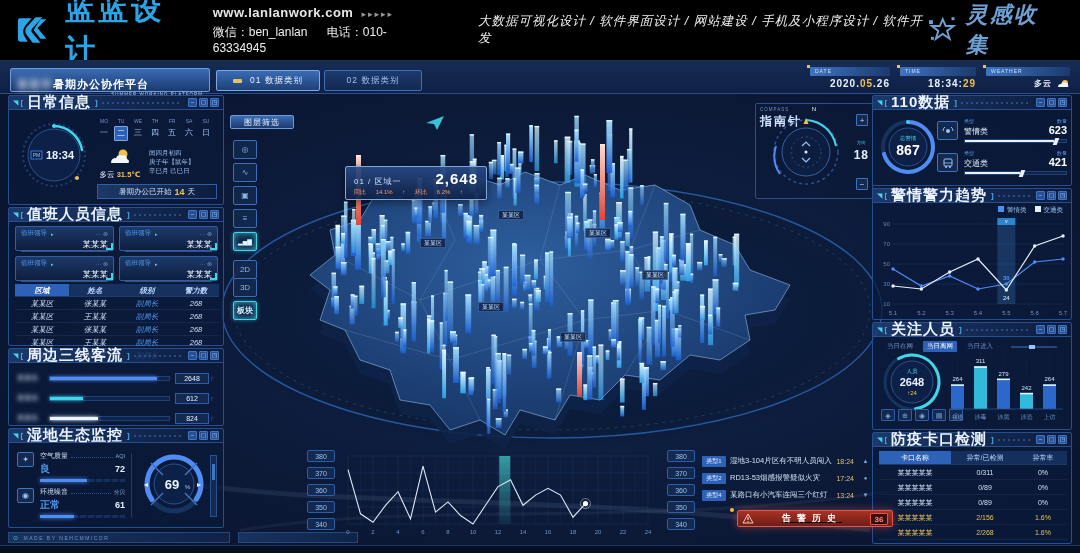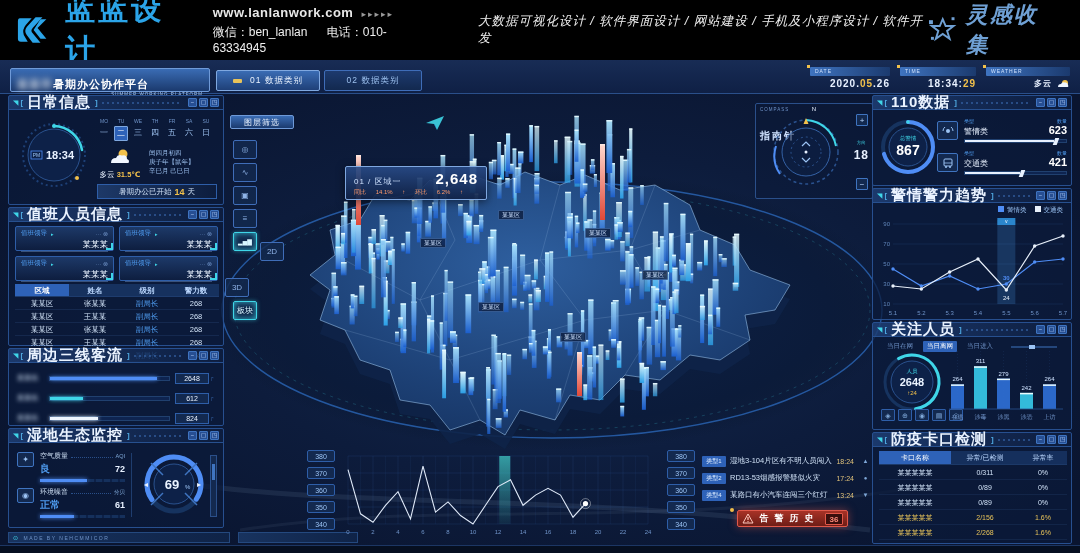--- a/index.html
+++ b/index.html
@@ -77,21 +77,21 @@
   
   .duty-cards{position:absolute;left:6px;top:18px;width:204px;display:flex;flex-wrap:wrap;gap:5px;}
   .dcard{width:99px;height:25px;border:1px solid #2e5ea8;border-radius:2px;padding:2px 5px;position:relative;
     background:linear-gradient(180deg,rgba(63,116,192,.35),rgba(16,34,70,.5));}
   .dcard .r1{display:flex;align-items:center;font-size:6.5px;color:#4f9cf0;}
   .dcard .r1 .arr{margin-left:4px;color:#3fd6e8;font-size:5px;}
   .dcard .r1 .dots{margin-left:auto;color:#6f93c8;font-size:6px;}
   .dcard .nm{font-size:8.5px;color:#eaf3ff;text-align:right;margin-top:1px;border-bottom:1px solid rgba(127,168,224,.4);}
   .dcard::after{content:"";position:absolute;right:0;bottom:0;width:5px;height:5px;
     border-right:2px solid #3fd6e8;border-bottom:2px solid #3fd6e8;}
-  .dtable{position:absolute;left:6px;top:76px;width:204px;font-size:7.5px;color:#cfe0f5;}
+  .dtable{position:absolute;left:6px;top:76px;width:204px;font-size:7.5px;color:#cfe0f5;font-style:italic;}
   .dtr{display:flex;height:13px;line-height:13px;border-bottom:1px solid rgba(80,130,200,.15);}
   .dtr.hd{height:13px;background:#16315e;color:#bcd8ff;font-weight:bold;}
   .dtr.hd .dc:first-child{background:#2e62b8;color:#fff;}
   .dc{text-align:center;overflow:hidden;}
   .dc:nth-child(1){width:54px;}.dc:nth-child(2){width:52px;}.dc:nth-child(3){width:52px;}.dc:nth-child(4){width:46px;}
   .dtr .lvl{color:#4f9cf0;}
 
   
   .flow-row{position:absolute;left:8px;width:200px;height:14px;display:flex;align-items:center;}
   .flow-lbl{width:32px;font-size:7px;color:#cfe0f5;filter:blur(2px);}
@@ -120,27 +120,27 @@
 
   .wm-strip{position:absolute;height:11px;background:linear-gradient(90deg,#18335f,#0f2347);border:1px solid #24497f;
     display:flex;align-items:center;font-size:5px;color:#6f93c8;letter-spacing:1.5px;padding:0 4px;}
   .wm-strip .gear{color:#3fd6e8;margin-right:4px;font-size:6px;}
 
   
   .layers-title{position:absolute;width:64px;height:14px;background:linear-gradient(180deg,#3a6cb4,#1b3a6e);
     border:1px solid #6f9ad8;color:#eaf3ff;font-size:8px;text-align:center;line-height:13px;letter-spacing:1px;border-radius:2px;}
   .lbtn{position:absolute;width:24px;height:19px;border:1px solid #3f6db8;border-radius:2px;background:rgba(19,41,79,.85);
     color:#8fb4e8;font-size:8px;display:flex;align-items:center;justify-content:center;cursor:pointer;}
-  .lbtn.active{border-color:#3fd6e8;color:#d8f6ff;box-shadow:0 0 6px rgba(63,214,232,.8) inset,0 0 4px rgba(63,214,232,.5);}
+  .lbtn.active{border-color:#3fd6e8;color:#d8f6ff;box-shadow:0 0 6px rgba(63,214,232,.8) inset,0 0 4px rgba(63,214,232,.5);font-weight:bold;}
   .lbtn .bars-glyph{font-size:6px;letter-spacing:0;}
 
   
   .compass{position:absolute;border:1px solid #2a4f8a;background:rgba(11,26,58,.35);border-radius:2px;}
   .compass .clab{position:absolute;left:4px;top:3px;font-size:4.5px;color:#6f93c8;letter-spacing:1px;}
-  .compass .clab b{display:block;font-size:10px;color:#cfe2ff;letter-spacing:2px;margin-top:17px;}
+  .compass .clab b{display:block;font-size:12px;color:#cfe2ff;letter-spacing:2px;margin-top:1px;}
   .compass .north{position:absolute;left:50%;top:2px;transform:translateX(-50%);font-size:6px;color:#e8f1ff;}
   .cz{position:absolute;right:4px;width:12px;height:12px;border:1px solid #3f74c0;background:#13294f;color:#bcd8ff;
     font-size:8px;text-align:center;line-height:11px;cursor:pointer;border-radius:1px;}
   .cval{position:absolute;right:3px;top:36px;text-align:center;color:#e8f1ff;}
   .cval .vl{font-size:4.5px;color:#3fd6e8;display:block;}
   .cval .vv{font-size:12px;font-weight:bold;letter-spacing:1px;}
 
   
   .map-tip{position:absolute;width:142px;height:34px;border:1px solid #7fa8e0;border-radius:2px;
     background:linear-gradient(180deg,rgba(40,74,134,.92),rgba(16,34,70,.92));padding:3px 8px;box-shadow:0 2px 8px rgba(0,0,0,.5);}
@@ -1560,21 +1560,21 @@
           <span class="alert-tag">类型4</span>
           <span class="alert-txt">某路口有小汽车连闯三个红灯</span>
           <span class="alert-time">13:24</span>
         </div>
       </div>
     <div class="ascroll" style="left:861px;top:394px;">▲</div>
     <div class="ascroll" style="left:861px;top:411px;">●</div>
     <div class="ascroll" style="left:861px;top:428px;">▼</div>
 
     <div class="ydot" style="left:730px;top:448px;"></div>
-    <div class="alarm-bar" style="left:737px;top:450px;width:111px;">
+    <div class="alarm-bar" style="left:737px;top:450px;width:156px;text-decoration:underline;">
       <svg width="12" height="11" viewBox="0 0 12 11">
         <polygon points="6,1 11,10 1,10" fill="none" stroke="#ffc9bd" stroke-width="1"></polygon>
         <line x1="6" y1="4" x2="6" y2="7" stroke="#ffc9bd" stroke-width="1.2"></line>
         <circle cx="6" cy="8.6" r="0.7" fill="#ffc9bd"></circle>
       </svg>
       <span class="atxt">告警历史</span>
       <span class="acount">36</span>
     </div>
 
     <div class="dash-bottom"></div>
@@ -1586,22 +1586,22 @@
       </div>
       <div class="lbtn" style="left: 233px; top: 126px; position: absolute;">
         <span class="">▣</span>
       </div>
       <div class="lbtn" style="left: 233px; top: 149px; position: absolute;">
         <span class="">≡</span>
       </div>
       <div class="lbtn active" style="left: 233px; top: 172px; position: absolute;">
         <span class="bars-glyph">▂▅▇</span>
       </div>
-      <div class="lbtn" style="left: 233px; top: 182px; position: absolute; margin-left: 27px;">2D</div>
-      <div class="lbtn" style="left: 225px; top: 218px; position: absolute;">3D</div>
+      <div class="lbtn" style="left: 233px; top: 200px; position: absolute;">2D</div>
+      <div class="lbtn" style="left: 233px; top: 218px; position: absolute;">3D</div>
       <div class="lbtn active" style="left: 233px; top: 241px; position: absolute;">板块</div>
       <div class="map-marker" style="left: 420px; top: 178px;">某某区</div>
       <div class="map-marker" style="left: 498px; top: 150px;">某某区</div>
       <div class="map-marker" style="left: 585px; top: 168px;">某某区</div>
       <div class="map-marker" style="left: 642px; top: 210px;">某某区</div>
       <div class="map-marker" style="left: 478px; top: 242px;">某某区</div>
       <div class="map-marker" style="left: 560px; top: 272px;">某某区</div>
     </div>
 </div>
 

